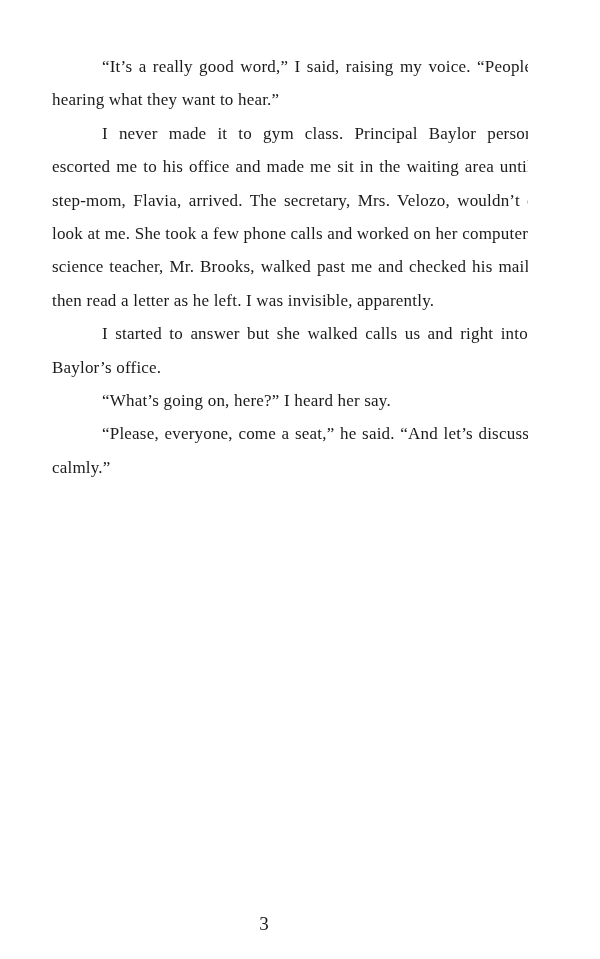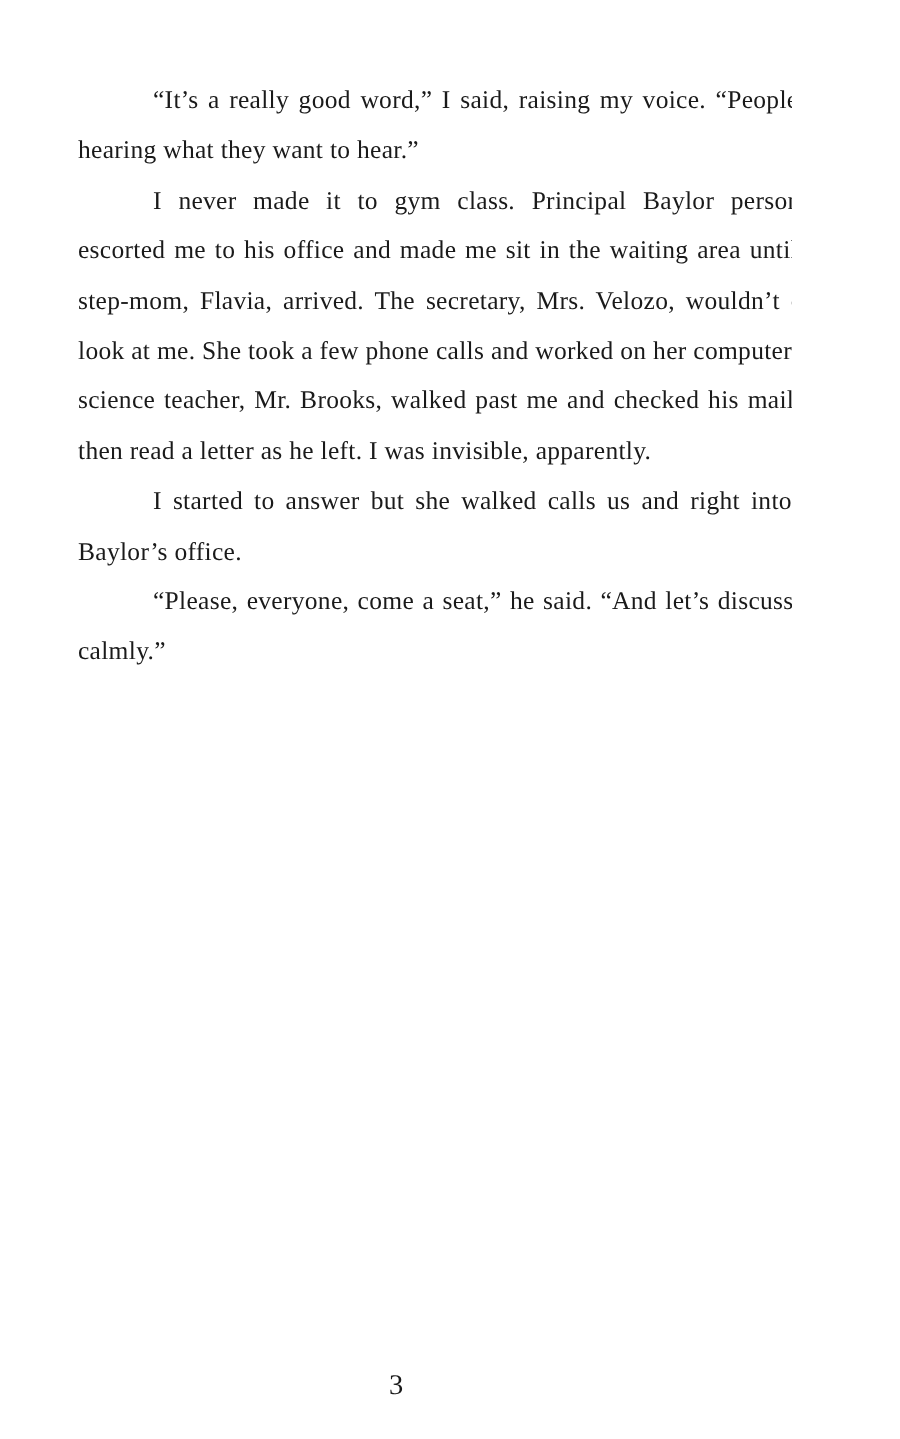--- a/index.html
+++ b/index.html
@@ -43,16 +43,17 @@
   }
 </style>
 </head>
 <body>
 
 <div class="book-page">
   <div class="text-block">
       <p>“It’s a really good word,” I said, raising my voice. “People are hearing what they want to hear.”</p>
       <p>I never made it to gym class. Principal Baylor personally escorted me to his office and made me sit in the waiting area until my step-mom, Flavia, arrived. The secretary, Mrs. Velozo, wouldn’t even look at me. She took a few phone calls and worked on her computer. My science teacher, Mr. Brooks, walked past me and checked his mailbox, then read a letter as he left. I was invisible, apparently.</p>
       <p>I started to answer but she walked calls us and right into Mr. Baylor’s office.</p>
+      <p>“What’s going on, here?” I heard her say.</p>
       <p>“Please, everyone, come a seat,” he said. “And let’s discuss this calmly.”</p>
     </div>
   <div class="page-number">3</div>
 </div>
 
 </body></html>

